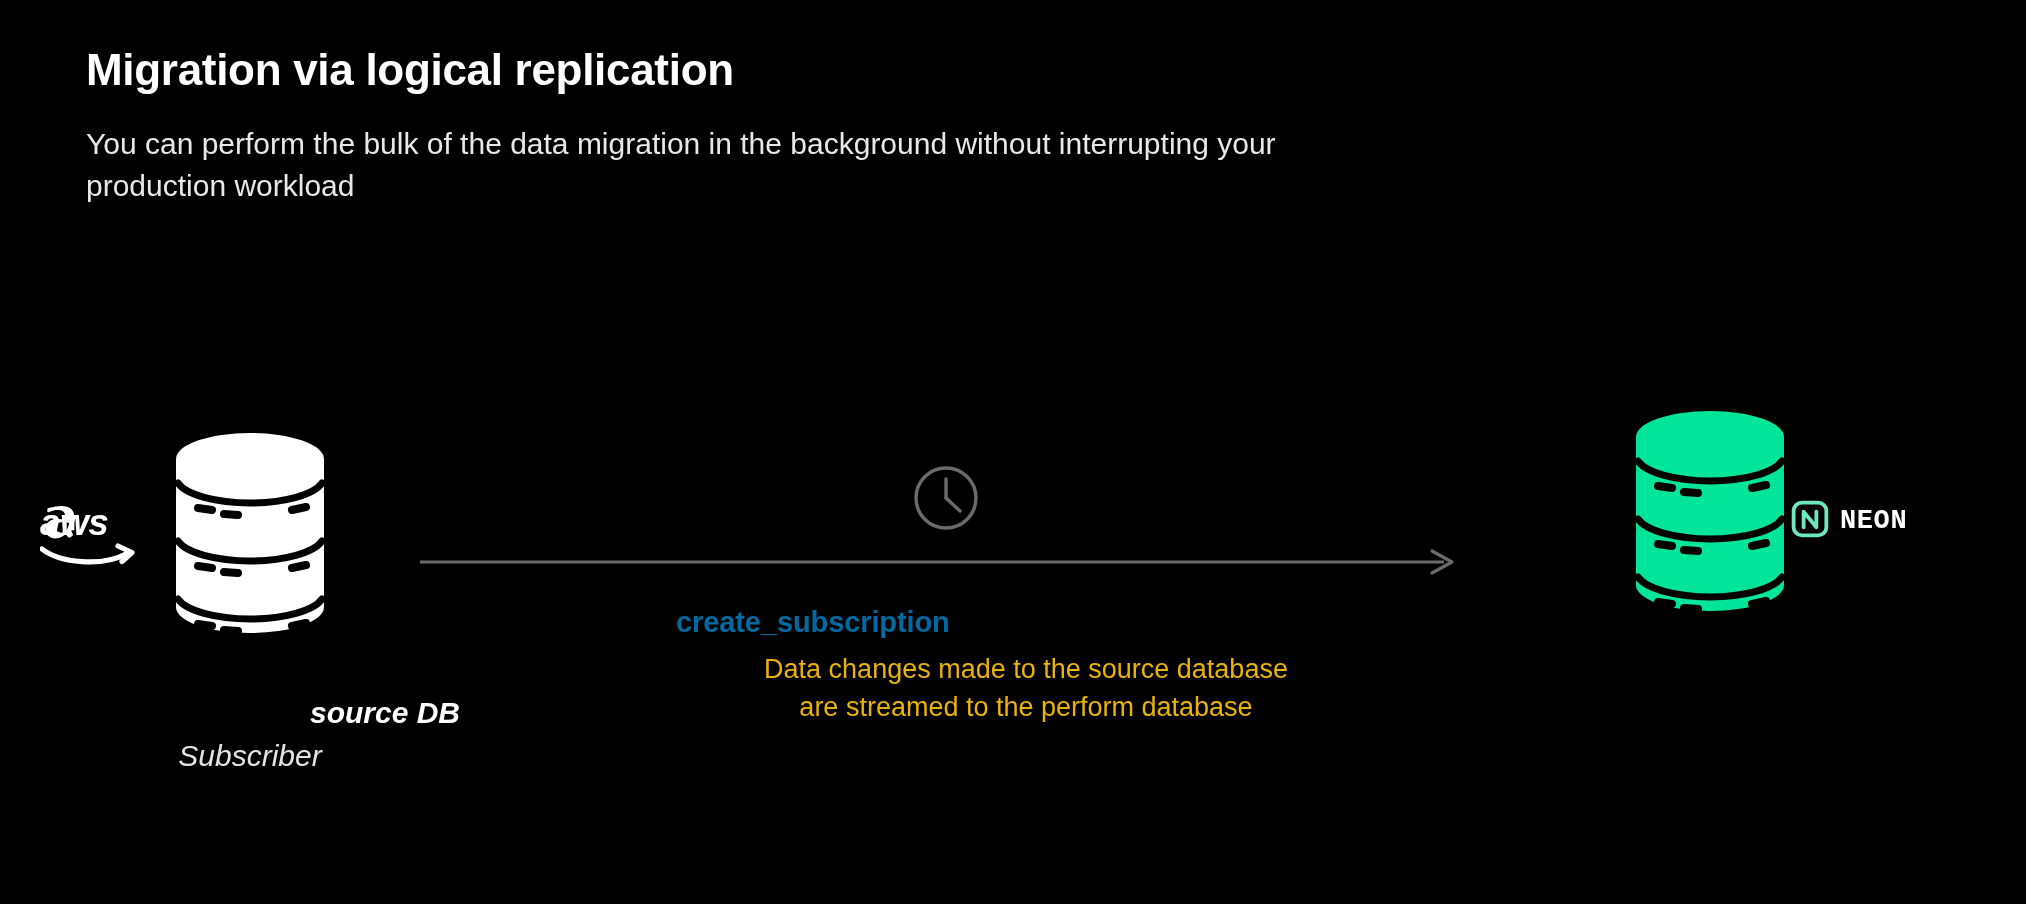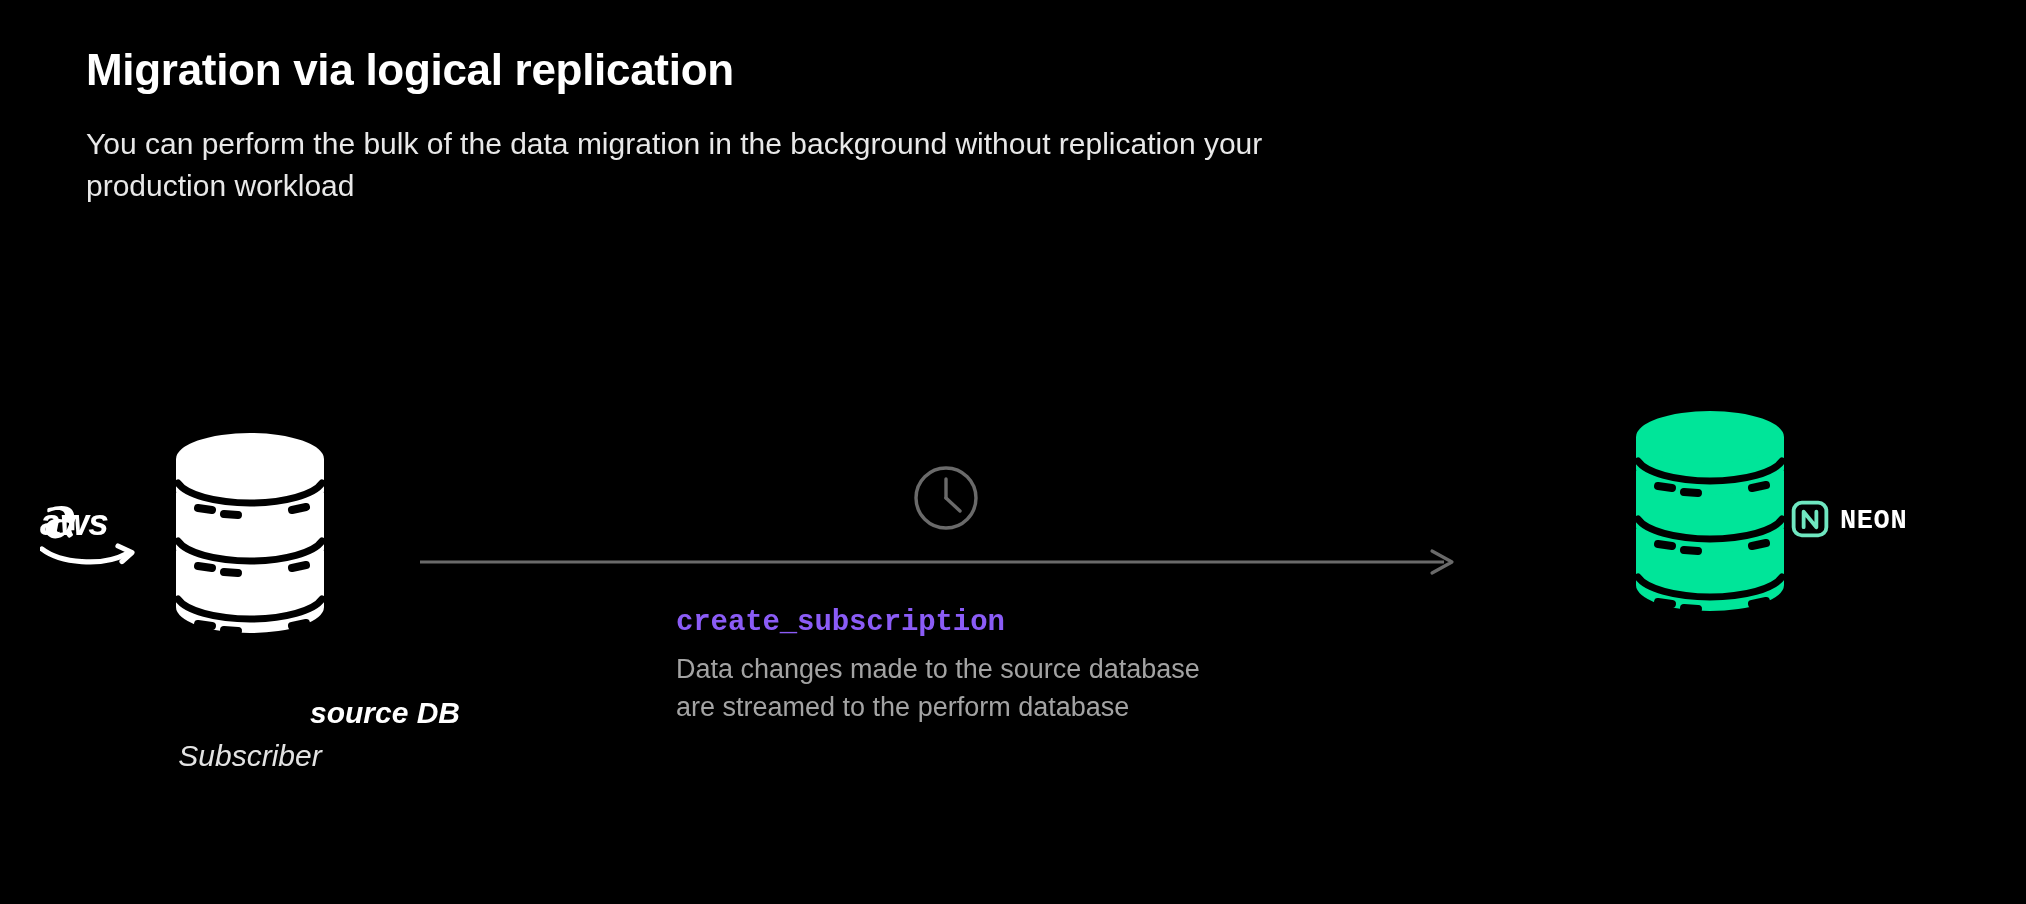--- a/index.html
+++ b/index.html
@@ -82,41 +82,41 @@
 
   
   .flow-arrow { position:absolute; left:420px; top:540px; width:1040px; height:44px; }
   .clock-icon { position:absolute; left:910px;  top:462px; width:72px; height:72px; }
 
   
   .caption { position:absolute; left:676px; top:604px; width:700px; }
   .caption-title {
     font-size:29px;
     font-weight:700;
-    color:#8b5cf6;
+    color:#0369a1;
     line-height:1.3;
     letter-spacing:-0.1px;
-    font-family:Liberation Mono, monospace;
   }
   .caption-body {
     margin-top:8px;
     font-size:27px;
     font-weight:400;
-    color:#a3a3a3;
+    color:#eab308;
     line-height:1.42;
+    text-align:center;
   }
 </style>
 </head>
 <body>
 
 <div class="slide">
 
   <div class="header">
     <div class="title">Migration via logical replication</div>
-    <div class="subtitle">You can perform the bulk of the data migration in the background without replication your production workload</div>
+    <div class="subtitle">You can perform the bulk of the data migration in the background without interrupting your production workload</div>
   </div>
 
   <div class="diagram">
 
     <div class="node node-source">
       <div class="node-row">
 
         <div class="brand-aws">
           <svg viewBox="0 0 122 70" width="122" height="70" aria-hidden="true">
             <g fill="#ffffff">

